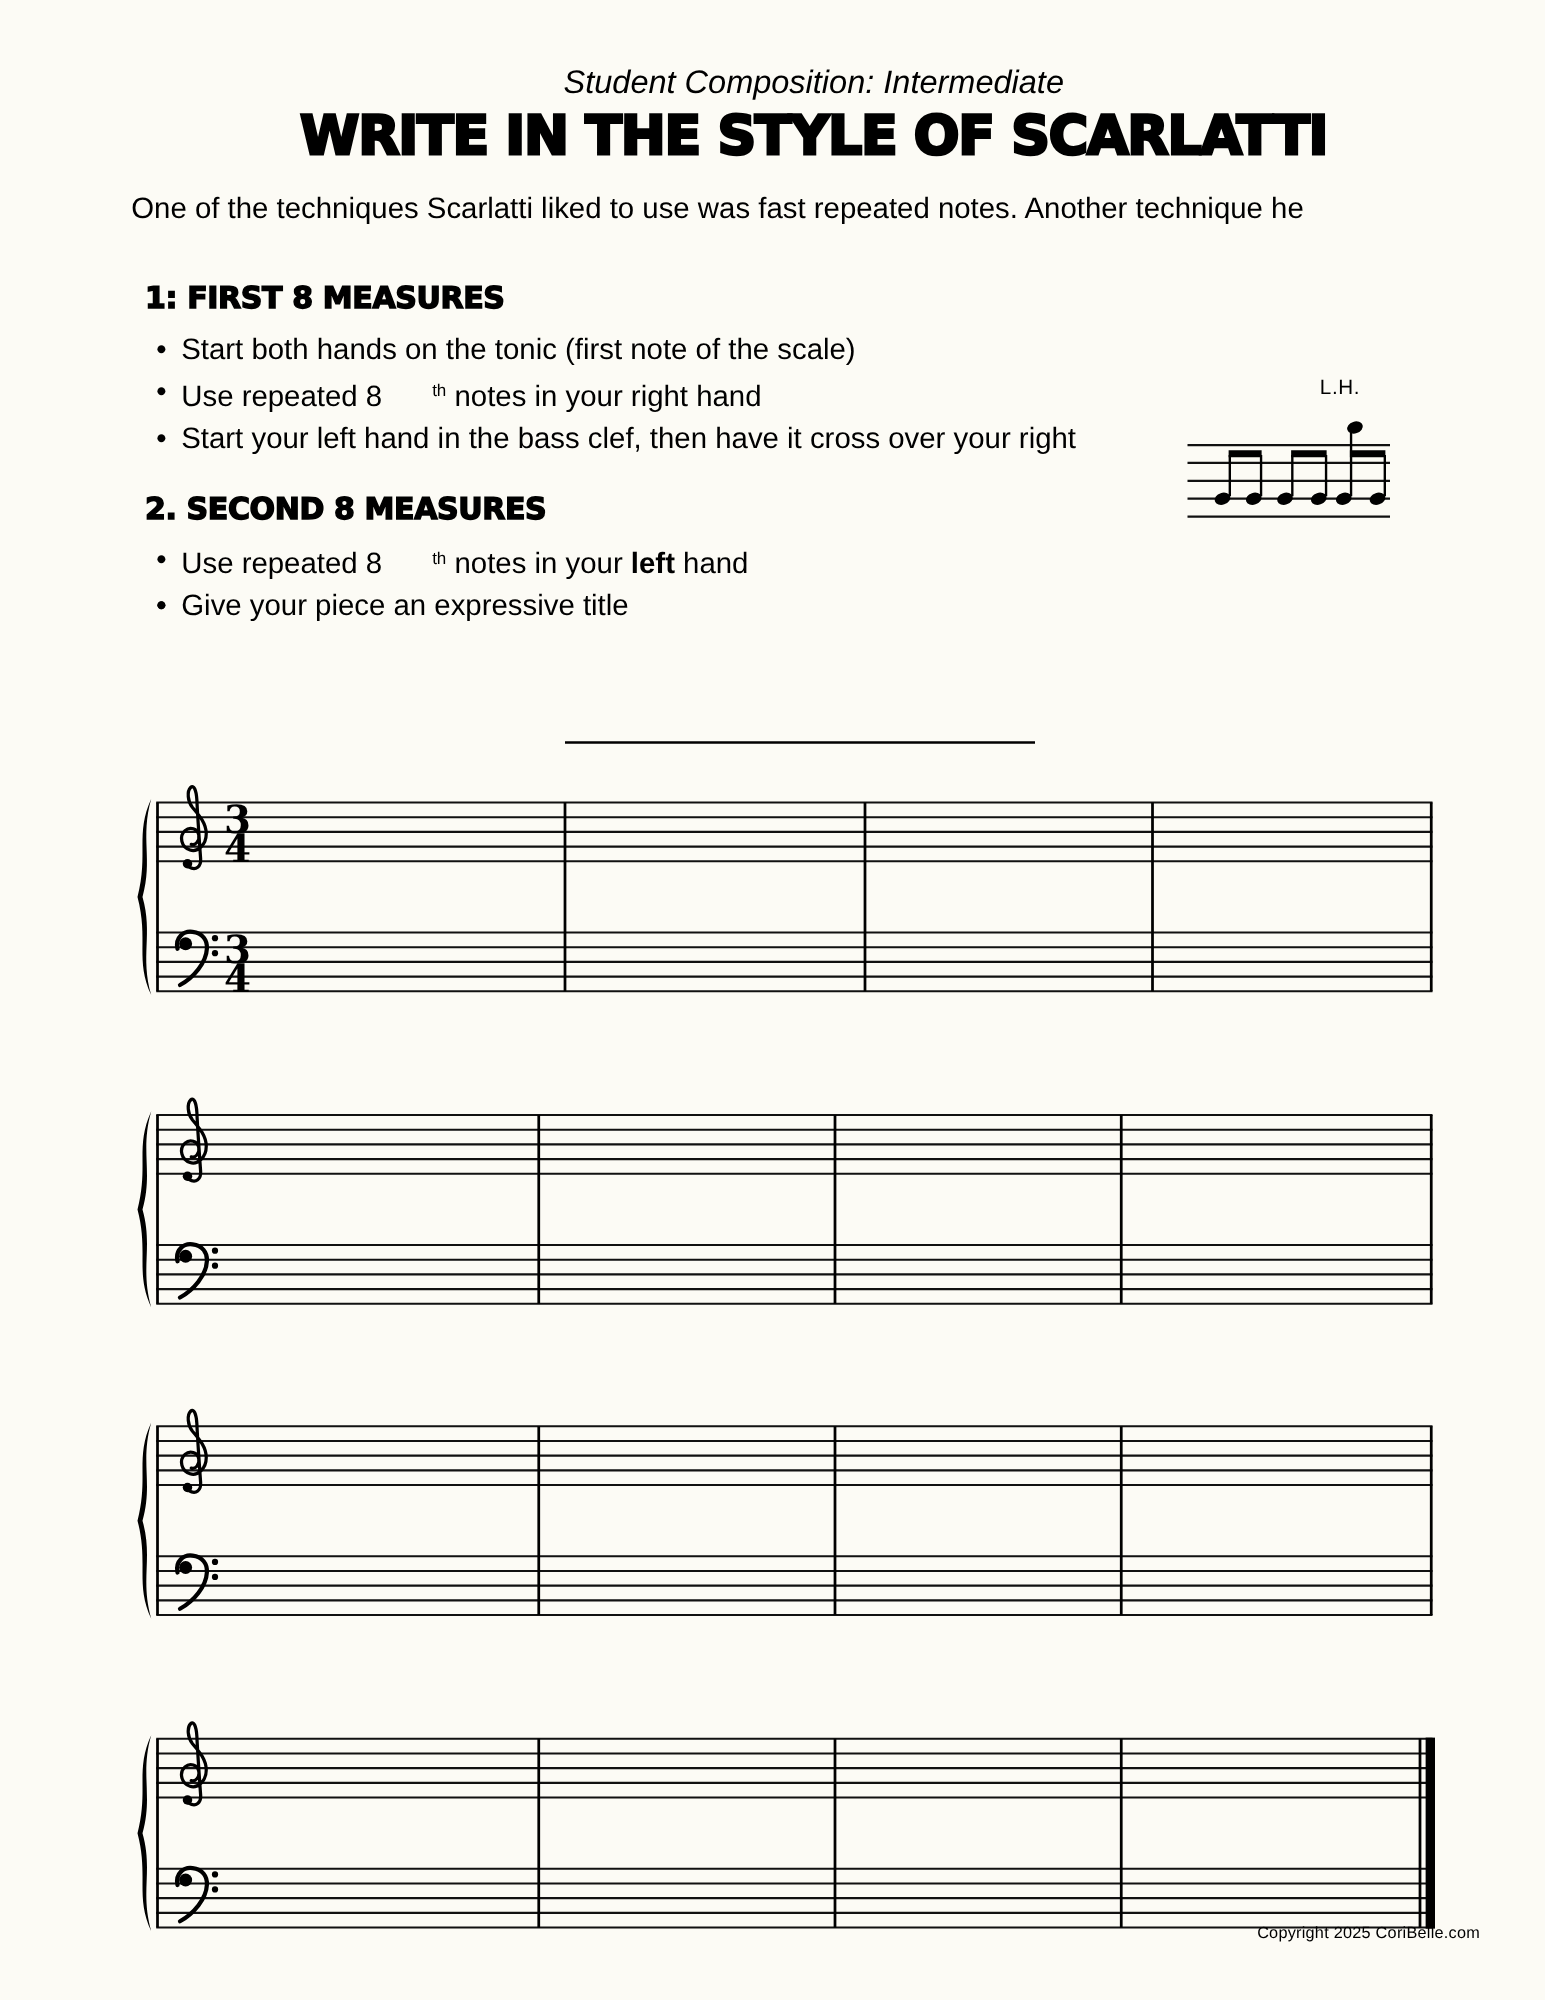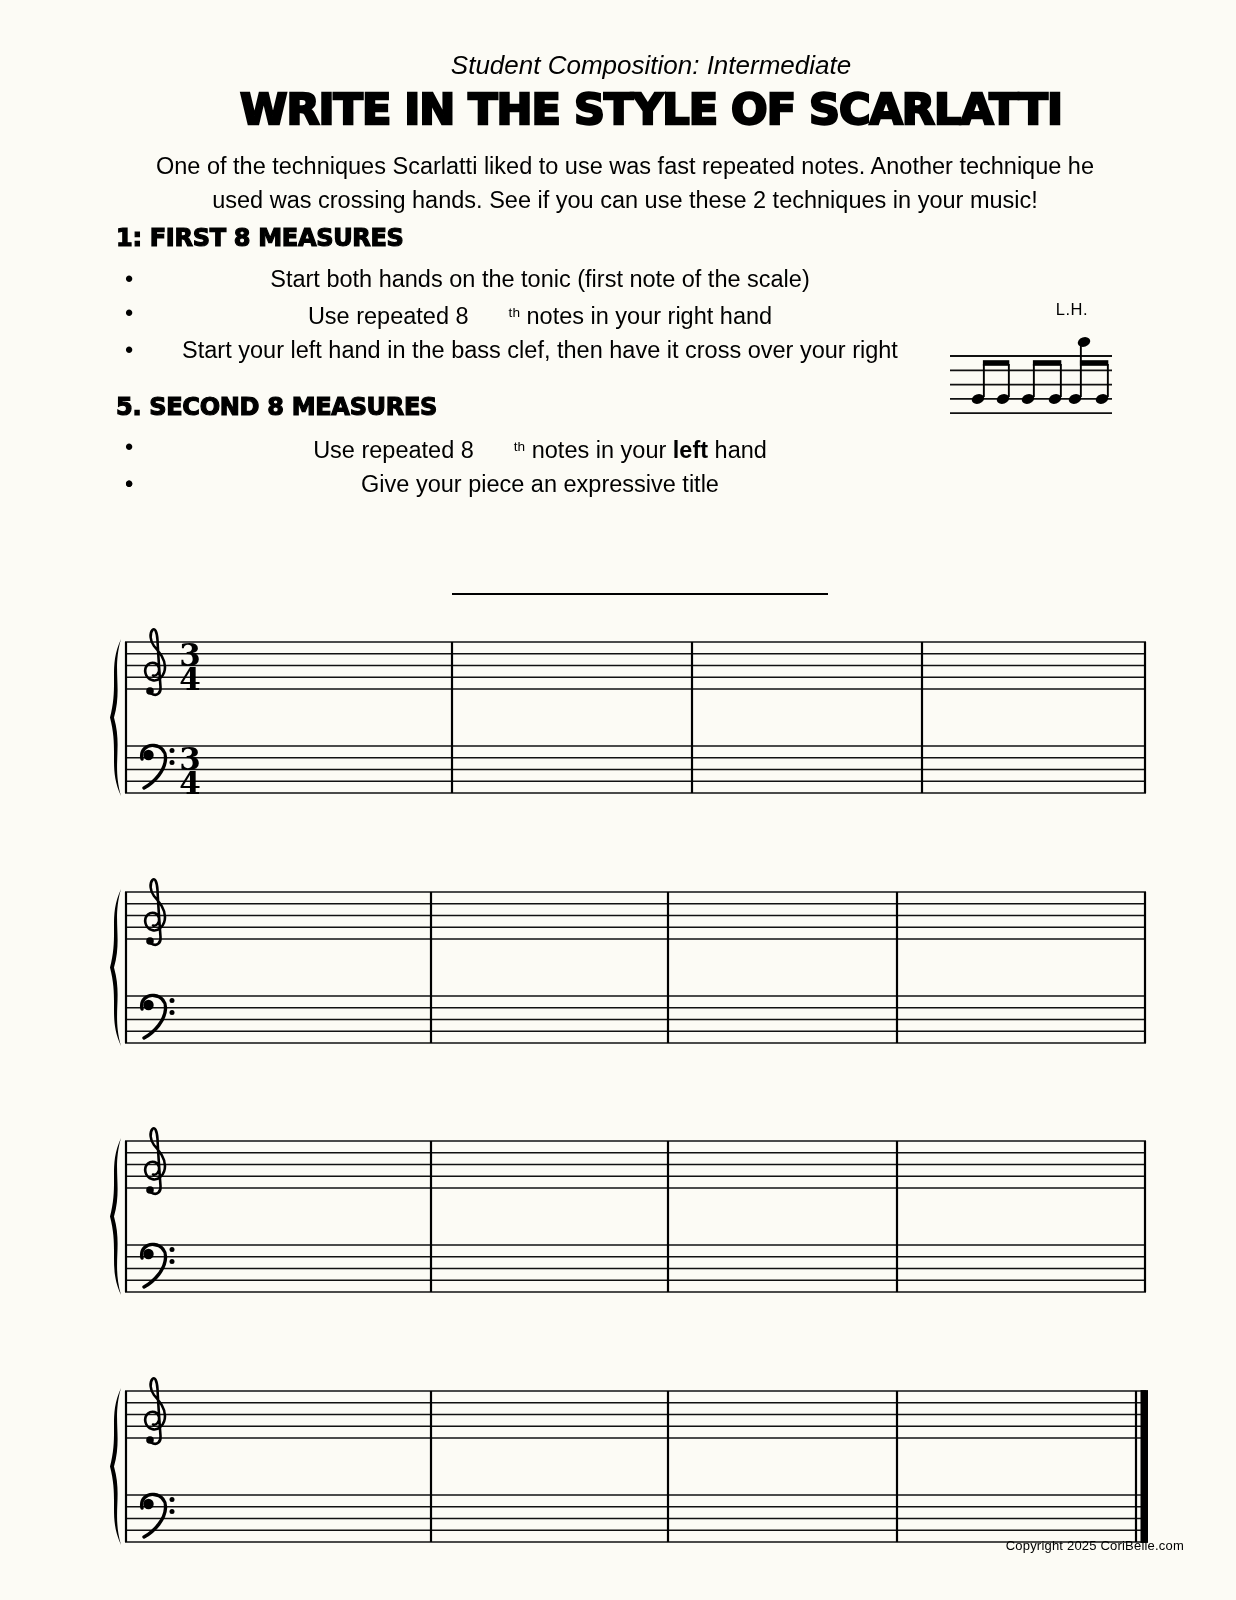--- a/index.html
+++ b/index.html
@@ -4,21 +4,21 @@
 <style>
   html,body{margin:0;padding:0;}
   body{
     width:1236px;height:1600px;
     background:#fcfbf5;
     position:relative;
     overflow:hidden;
     font-family:"Liberation Sans", sans-serif;
     color:#000;
   }
-  .abs{position:absolute;text-align:center;}
+  .abs{position:absolute;}
   .center{left:0;width:1236px;text-align:center;padding-left:33px;}
   .subtitle{
     top:50px;
     font-size:26px;
     font-style:italic;
     font-family:"Liberation Sans", sans-serif;
   }
   .big-title{
     top:84px;
     font-family:"DejaVu Sans", sans-serif;
@@ -74,31 +74,30 @@
   }
 </style>
 </head>
 <body>
 
 <div class="abs center subtitle">Student Composition: Intermediate</div>
 <div class="abs center big-title">WRITE IN THE STYLE OF SCARLATTI</div>
 
 <div class="abs intro">
     <div>One of the techniques Scarlatti liked to use was fast repeated notes. Another technique he</div>
-    <div>used was crossing hands. See if you can use these 2 techniques in your music!</div>
   </div>
 
 <h2 class="abs sec-heading" style="top:224px">1: FIRST 8 MEASURES</h2>
 <ul class="abs bullets" style="top:262px">
     <li><span class="marker">•</span><span>Start both hands on the tonic (first note of the scale)</span></li>
     <li><span class="marker">•</span><span>Use repeated 8</span><span class="sup">th</span><span> notes in your right hand</span></li>
     <li><span class="marker">•</span><span>Start your left hand in the bass clef, then have it cross over your right</span><br></li>
   </ul>
 
-<h2 class="abs sec-heading" style="top:393px">5. SECOND 8 MEASURES</h2>
+<h2 class="abs sec-heading" style="top:393px">2. SECOND 8 MEASURES</h2>
 <ul class="abs bullets" style="top:430px">
     <li><span class="marker">•</span><span>Use repeated 8</span><span class="sup">th</span><span> notes in your </span><span class="b">left</span><span> hand</span></li>
     <li><span class="marker">•</span></li>
     <li><span class="marker">•</span><span>Give your piece an expressive title</span></li>
   </ul>
 
 <div class="abs" id="example-holder" style="left:922px;top:294px"><svg width="244" height="132" viewBox="0 0 244 132">
       <text x="150" y="21" class="lh">L.H.</text>
       <g stroke="#111" stroke-width="1.8">
         <line x1="28" y1="62" x2="190" y2="62"></line>

